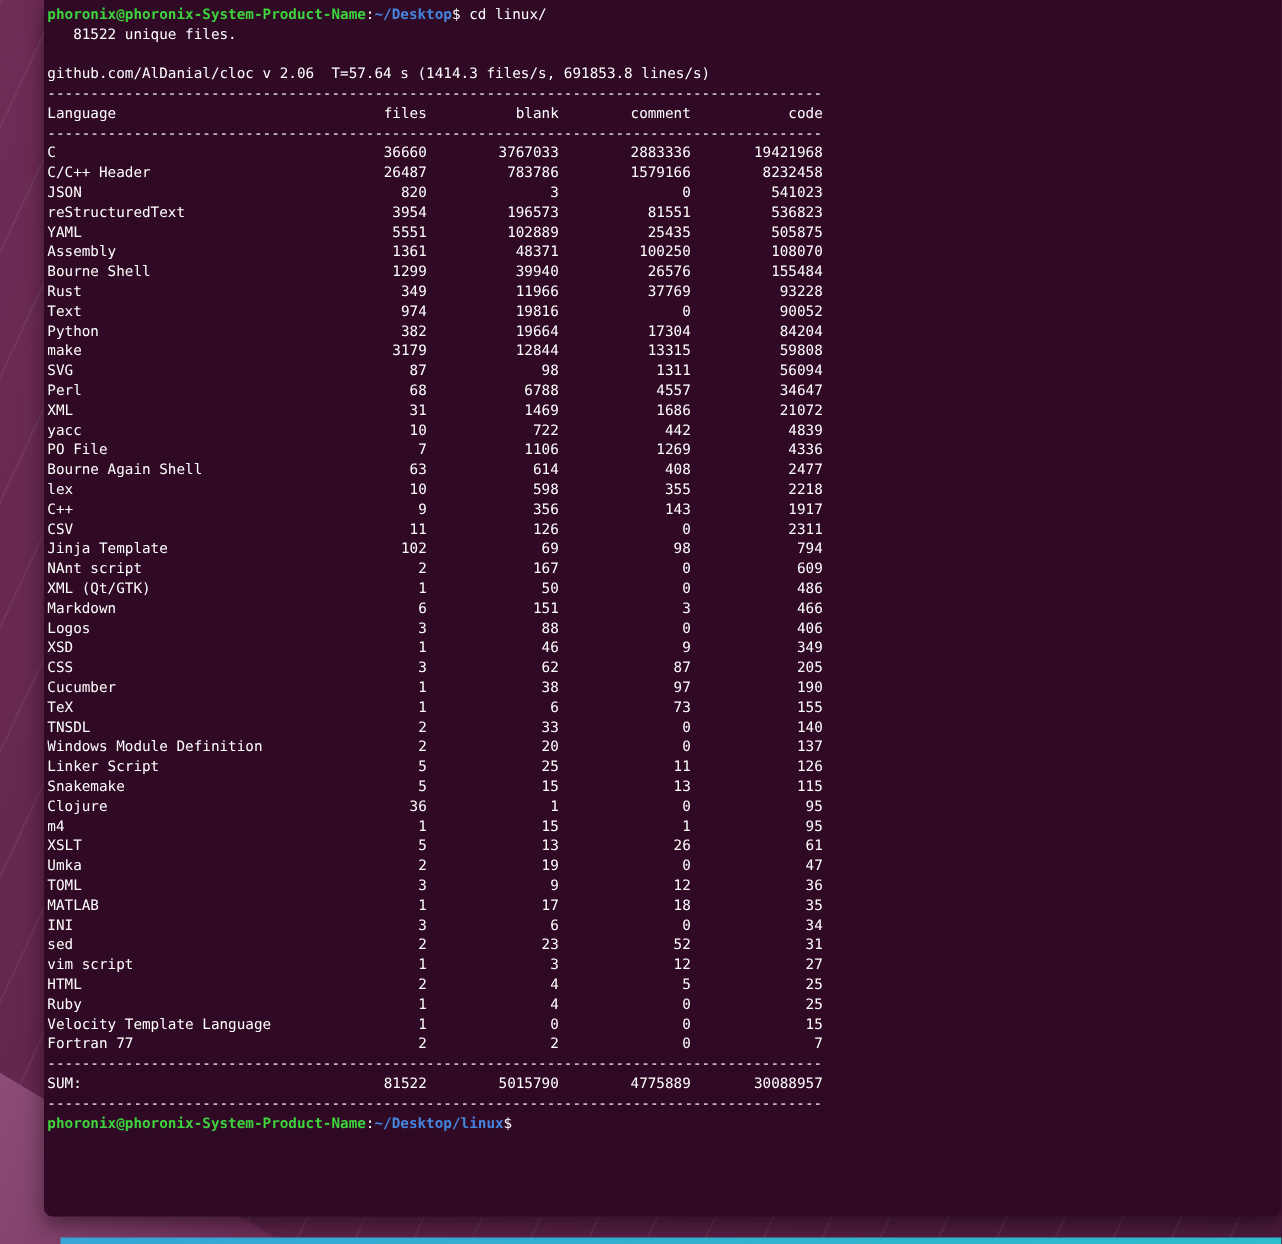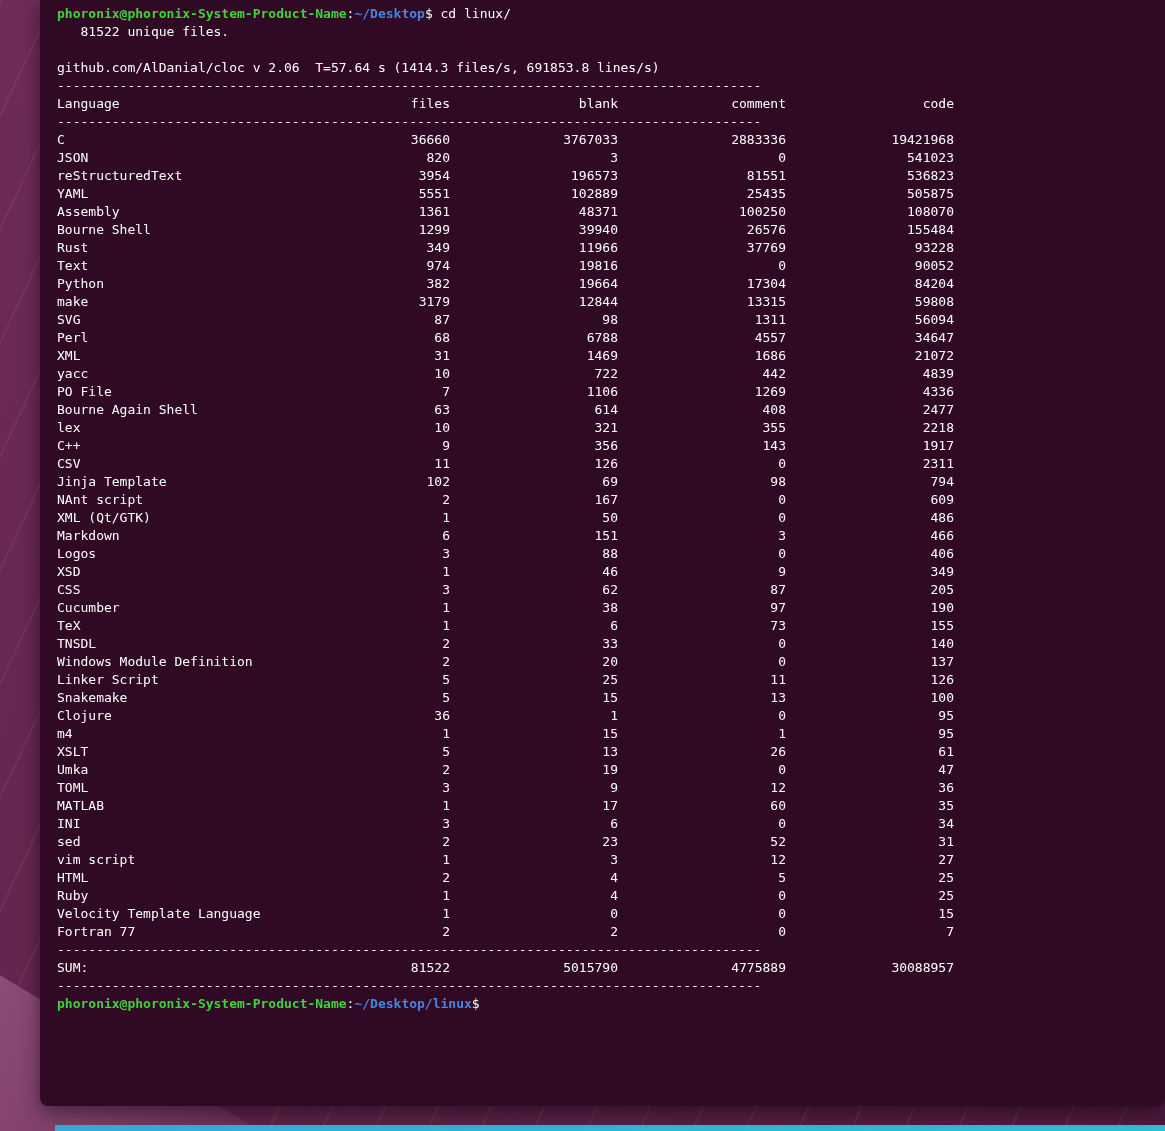--- a/index.html
+++ b/index.html
@@ -15,25 +15,25 @@
   .wallpaper::after{content:"";position:absolute;left:0;bottom:0;width:260px;height:190px;
     background:linear-gradient(115deg,#8d4e79,#6b2a54);
     clip-path:polygon(0 100%,0 18%,100% 100%);}
   .bg-strip{position:absolute;left:55px;right:0;bottom:0;height:6px;
     background:linear-gradient(90deg,#39a9d8,#2fc0ce);}
   .terminal{
     position:absolute;left:40px;top:0;width:1125px;height:1106px;
     background:#300a24;border-radius:0 0 8px 8px;
     box-shadow:0 6px 18px rgba(0,0,0,0.45);
   }
-  .screen{padding:5px 17px;font-size:13px;line-height:18px;color:#ffffff;}
+  .screen{padding:5px 3px;font-size:13px;line-height:18px;color:#ffffff;}
   .line{white-space:pre;height:18px;}
   .green{color:#3ed33e;font-weight:bold;}
   .blue{color:#4585e0;font-weight:bold;}
-  .trow{display:flex;height:18px;white-space:pre;gap:48px;}
+  .trow{display:flex;height:18px;white-space:pre;}
   .c-lang{width:225px;text-align:left;overflow:hidden;}
   .c-num{width:120px;text-align:right;}
 </style>
 </head>
 <body>
 
 <div class="wallpaper"></div>
 <div class="bg-strip"></div>
 
 <div class="terminal">
@@ -62,20 +62,27 @@
 
     <div>
         <div class="trow">
     <span class="c-lang cell">C</span>
     <span class="c-num cell">36660</span>
     <span class="c-num cell">3767033</span>
     <span class="c-num cell">2883336</span>
     <span class="c-num cell">19421968</span>
   </div>
         <div class="trow">
+    <span class="c-lang cell">C/C++ Header</span>
+    <span class="c-num cell">26487</span>
+    <span class="c-num cell">783786</span>
+    <span class="c-num cell">1579166</span>
+    <span class="c-num cell">8232458</span>
+  </div>
+        <div class="trow">
     <span class="c-lang cell">JSON</span>
     <span class="c-num cell">820</span>
     <span class="c-num cell">3</span>
     <span class="c-num cell">0</span>
     <span class="c-num cell">541023</span>
   </div>
         <div class="trow">
     <span class="c-lang cell">reStructuredText</span>
     <span class="c-num cell">3954</span>
     <span class="c-num cell">196573</span>
@@ -169,21 +176,21 @@
         <div class="trow">
     <span class="c-lang cell">Bourne Again Shell</span>
     <span class="c-num cell">63</span>
     <span class="c-num cell">614</span>
     <span class="c-num cell">408</span>
     <span class="c-num cell">2477</span>
   </div>
         <div class="trow">
     <span class="c-lang cell">lex</span>
     <span class="c-num cell">10</span>
-    <span class="c-num cell">321</span>
+    <span class="c-num cell">598</span>
     <span class="c-num cell">355</span>
     <span class="c-num cell">2218</span>
   </div>
         <div class="trow">
     <span class="c-lang cell">C++</span>
     <span class="c-num cell">9</span>
     <span class="c-num cell">356</span>
     <span class="c-num cell">143</span>
     <span class="c-num cell">1917</span>
   </div>
@@ -276,21 +283,21 @@
     <span class="c-num cell">5</span>
     <span class="c-num cell">25</span>
     <span class="c-num cell">11</span>
     <span class="c-num cell">126</span>
   </div>
         <div class="trow">
     <span class="c-lang cell">Snakemake</span>
     <span class="c-num cell">5</span>
     <span class="c-num cell">15</span>
     <span class="c-num cell">13</span>
-    <span class="c-num cell">100</span>
+    <span class="c-num cell">115</span>
   </div>
         <div class="trow">
     <span class="c-lang cell">Clojure</span>
     <span class="c-num cell">36</span>
     <span class="c-num cell">1</span>
     <span class="c-num cell">0</span>
     <span class="c-num cell">95</span>
   </div>
         <div class="trow">
     <span class="c-lang cell">m4</span>
@@ -317,21 +324,21 @@
     <span class="c-lang cell">TOML</span>
     <span class="c-num cell">3</span>
     <span class="c-num cell">9</span>
     <span class="c-num cell">12</span>
     <span class="c-num cell">36</span>
   </div>
         <div class="trow">
     <span class="c-lang cell">MATLAB</span>
     <span class="c-num cell">1</span>
     <span class="c-num cell">17</span>
-    <span class="c-num cell">60</span>
+    <span class="c-num cell">18</span>
     <span class="c-num cell">35</span>
   </div>
         <div class="trow">
     <span class="c-lang cell">INI</span>
     <span class="c-num cell">3</span>
     <span class="c-num cell">6</span>
     <span class="c-num cell">0</span>
     <span class="c-num cell">34</span>
   </div>
         <div class="trow">

